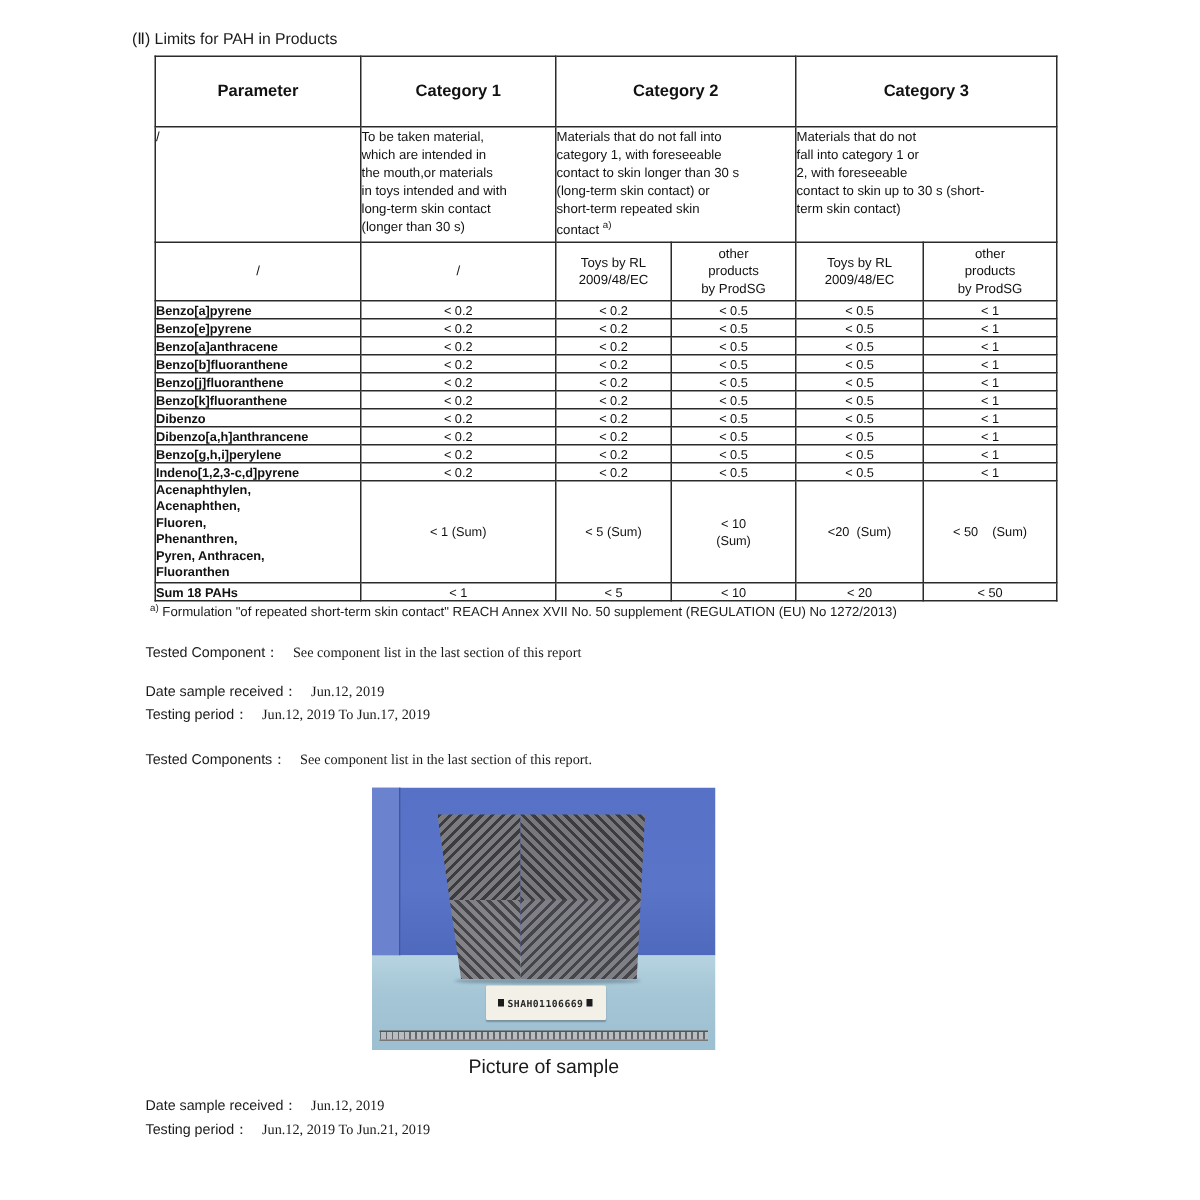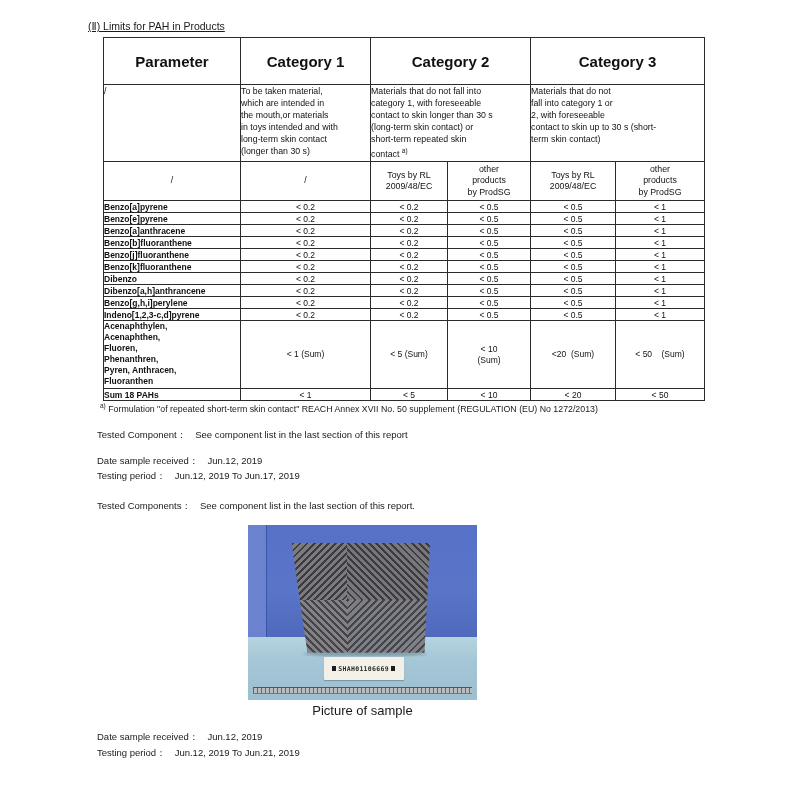--- a/index.html
+++ b/index.html
@@ -4,44 +4,44 @@
 <style>
   html,body { margin:0; padding:0; }
   body {
     width:800px; height:800px; background:#ffffff; position:relative;
     font-family:"Liberation Sans","DejaVu Sans",sans-serif; color:#1a1a1a;
     overflow:hidden;
   }
   .abs { position:absolute; }
 
   
-  #doc-title { left:88px; top:20px; font-size:10.5px; text-decoration:underline; }
+  #doc-title { left:88px; top:20px; font-size:10.5px; }
 
   
   #pah-table { left:103px; top:37px; border-collapse:collapse; table-layout:fixed; width:601px; }
   #pah-table td, #pah-table th { border:1px solid #2b2b2b; padding:0; color:#111; overflow:hidden; }
-  tr.h1 th { height:46px; font-weight:bold; font-size:15px; text-align:center; vertical-align:middle; }
+  tr.h1 th { height:46px; font-weight:bold; font-size:11px; text-align:center; vertical-align:middle; }
   tr.desc td { height:76px; vertical-align:top; text-align:left; font-size:8.8px; line-height:12px; padding:2px 3px; }
   tr.sub td { height:38px; text-align:center; font-size:8.8px; line-height:11.5px; vertical-align:middle; }
   tbody.rows td { height:11px; font-size:8.5px; line-height:10px; vertical-align:middle;margin-left:32px; }
   td.pname { font-weight:bold; text-align:left; padding-left:2px; font-size:8.5px; }
   td.val { text-align:center; font-size:8.5px; }
   tr.sumrow td { height:67px; }
   tr.sumrow td.pname { vertical-align:top; line-height:11px; padding-top:1px;margin-top:11px; }
   tr.sumrow td.val { vertical-align:middle; line-height:11px; }
   tr.thin td { height:11px; line-height:10px; vertical-align:middle; }
   .pre { white-space:pre-line; }
   .prew { white-space:pre-wrap; }
   sup { font-size:6.5px; }
 
   
   #footnote { left:100px; top:402px; font-size:8.8px; width:610px; }
   .bodyline { font-size:9.5px; }
   .bodyline .lbl { }
-  .bodyline .txt { margin-left:9px; }
+  .bodyline .txt { margin-left:9px;font-family:Liberation Serif, serif; }
 
   
   #photo { left:248px; top:525px; width:229px; height:175px; overflow:hidden; }
   .ph-top { position:absolute; left:0; top:0; width:100%; height:64%;
     background:linear-gradient(180deg,#5671c6 0%,#5a74c8 60%,#4f69bd 100%); }
   .ph-left-panel { position:absolute; left:0; top:0; width:8%; height:64%;
     background:#6b83cf; border-right:1px solid #3d55a8; }
   .ph-bottom { position:absolute; left:0; top:64%; width:100%; height:36%;
     background:linear-gradient(180deg,#b6d3e0 0%,#a5c6d6 40%,#9cbfd1 100%); }
   #tile { position:absolute; left:19%; top:10%; width:60.5%; height:63%;

